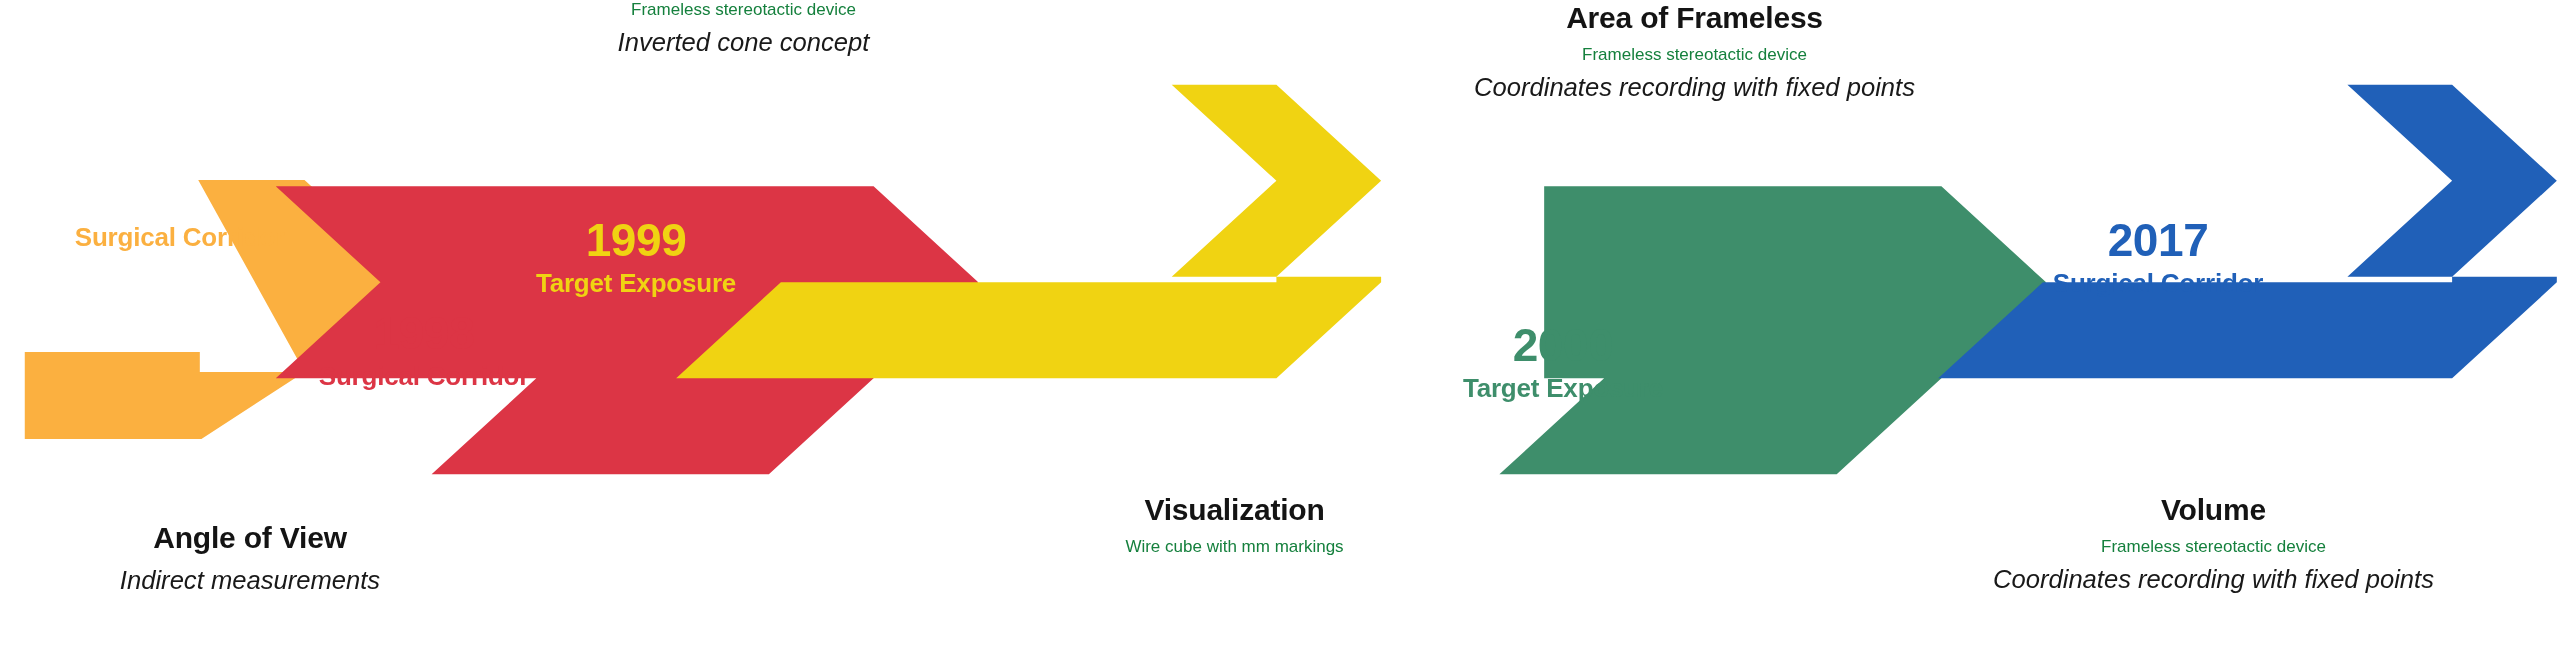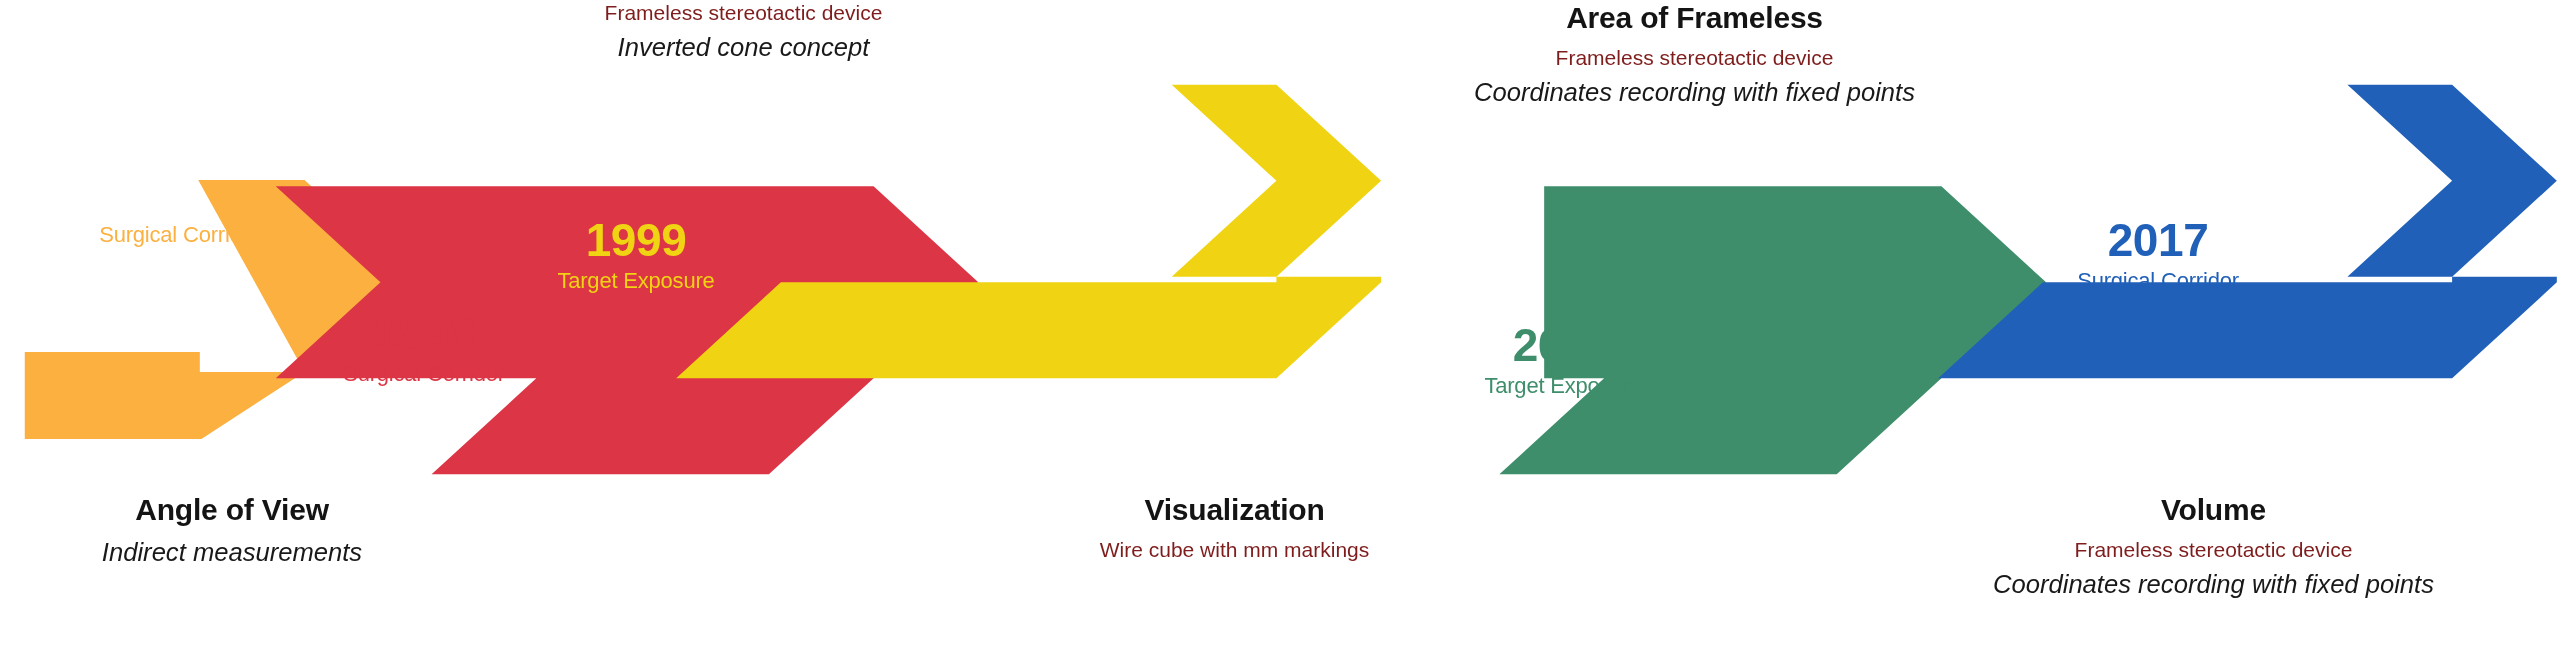--- a/index.html
+++ b/index.html
@@ -29,23 +29,23 @@
     line-height: 1.22;
   }
   .callout .co-title {
     font-size: 30px;
     font-weight: bold;
     letter-spacing: -0.2px;
     margin-bottom: 8.8px;
     color: #141414;
   }
   .callout .co-line1 {
-    font-size: 21px;
+    font-size: 17px;
     font-weight: normal;
-    color: #7f1d1d;
+    color: #15803d;
   }
   .callout .co-line2 {
     font-size: 25.6px;
     font-style: italic;
     font-weight: normal;
     color: #191919;
     margin-top: 6px;
   }
 
   
@@ -54,22 +54,22 @@
     text-align: center;
     line-height: 1.0;
   }
   .stage-label .yr {
     font-size: 46px;
     font-weight: bold;
     letter-spacing: -0.4px;
     display: block;
   }
   .stage-label .metric {
-    font-size: 22px;
-    font-weight: normal;
+    font-size: 26px;
+    font-weight: bold;
     display: block;
     margin-top: 7.2px;
     letter-spacing: -0.2px;
   }
 </style>
 </head>
 <body>
 
 <div id="stage" style="background: rgb(255, 255, 255);">
 
@@ -115,21 +115,21 @@
     <div class="co-line1">Frameless stereotactic device</div>
     <div class="co-line2">Inverted cone concept</div>
   </div>
 
   <div class="callout" style="left:1375px; top:0px; width:639px;">
     <div class="co-title">Area of Frameless</div>
     <div class="co-line1">Frameless stereotactic device</div>
     <div class="co-line2">Coordinates recording with fixed points</div>
   </div>
 
-  <div class="callout" style="left:0px; top:492px; width:464px;">
+  <div class="callout" style="left:0px; top:520px; width:464px;padding-left:18px;">
     <div class="co-title">Angle of View</div>
     <div class="co-line2">Indirect measurements</div>
   </div>
 
   <div class="callout" style="left:859px; top:492px; width:751px;">
     <div class="co-title">Visualization</div>
     <div class="co-line1">Wire cube with mm markings</div>
   </div>
 
   <div class="callout" style="left:1854px; top:492px; width:719px;">

